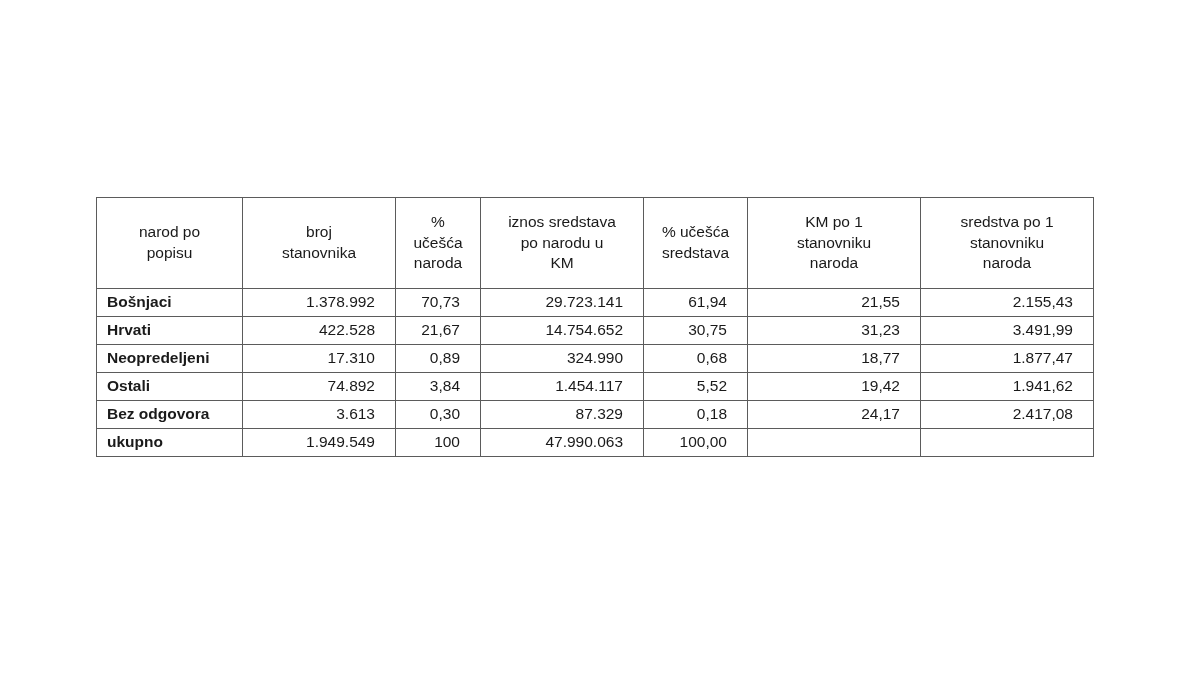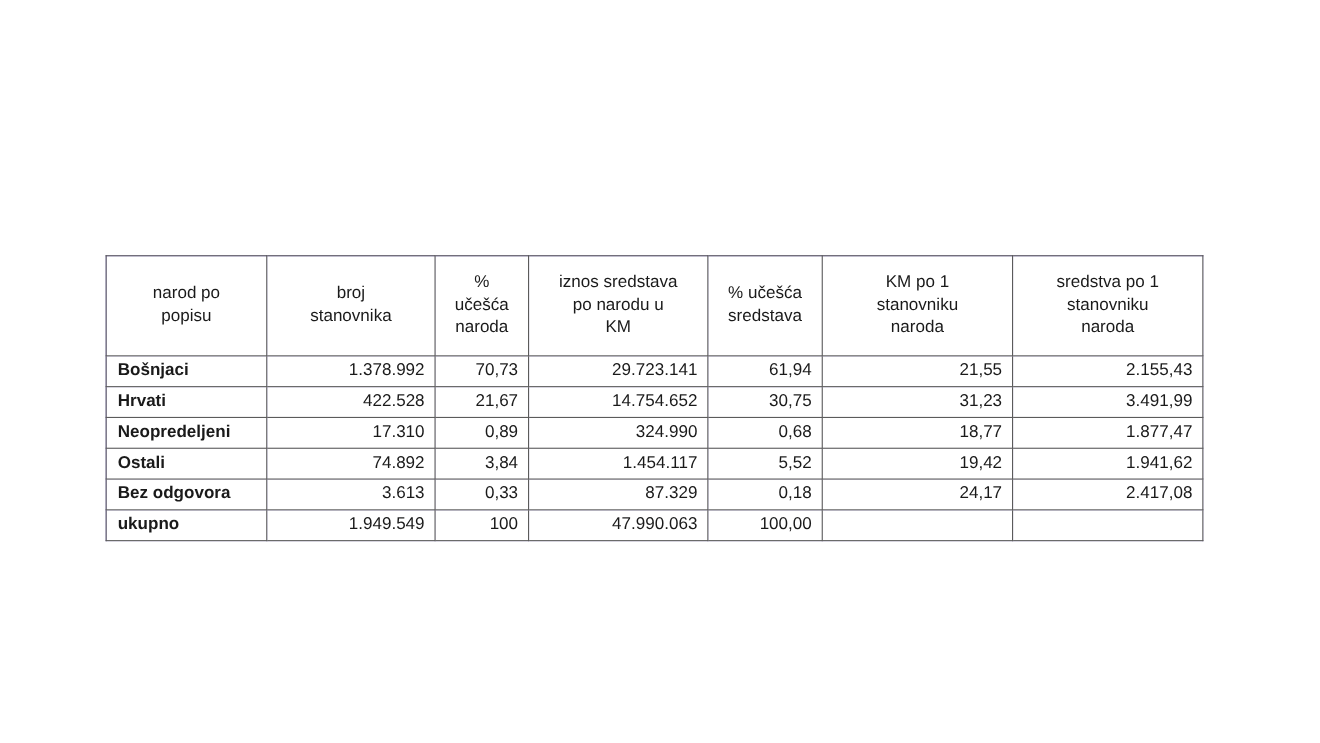--- a/index.html
+++ b/index.html
@@ -17,22 +17,21 @@
     -webkit-font-smoothing: antialiased;
   }
 
   #census-table {
     position: absolute;
     left: 96px;
     top: 197px;
     width: 997px;
     border-collapse: collapse;
     table-layout: fixed;
-    background: #c4b5fd;
-    margin-top: 35px;
+    background: #4c1d95;
   }
 
   #census-table th,
   #census-table td {
     border: 1px solid #5b5b5b;
     font-size: 15.5px;
     line-height: 1.33;
     font-weight: normal;
     background: #ffffff;
   }
@@ -52,21 +51,21 @@
     vertical-align: middle;
     padding: 0 8px;
   }
   #census-table tbody td.label {
     text-align: left;
     padding-left: 10px;
     font-weight: bold;
   }
   #census-table tbody td.num {
     text-align: right;
-    padding-right: 9px;
+    padding-right: 20px;
   }
   #census-table tbody td.blank {
     text-align: right;
   }
 
   
   col.c0 { width: 146px; }
   col.c1 { width: 153px; }
   col.c2 { width:  85px; }
   col.c3 { width: 163px; }
@@ -142,21 +141,21 @@
       <td class="num">74.892</td>
       <td class="num">3,84</td>
       <td class="num">1.454.117</td>
       <td class="num">5,52</td>
       <td class="num">19,42</td>
       <td class="num">1.941,62</td>
     </tr>
     <tr>
       <td class="label">Bez odgovora</td>
       <td class="num">3.613</td>
-      <td class="num">0,33</td>
+      <td class="num">0,30</td>
       <td class="num">87.329</td>
       <td class="num">0,18</td>
       <td class="num">24,17</td>
       <td class="num">2.417,08</td>
     </tr>
     <tr>
       <td class="label">ukupno</td>
       <td class="num">1.949.549</td>
       <td class="num">100</td>
       <td class="num">47.990.063</td>

